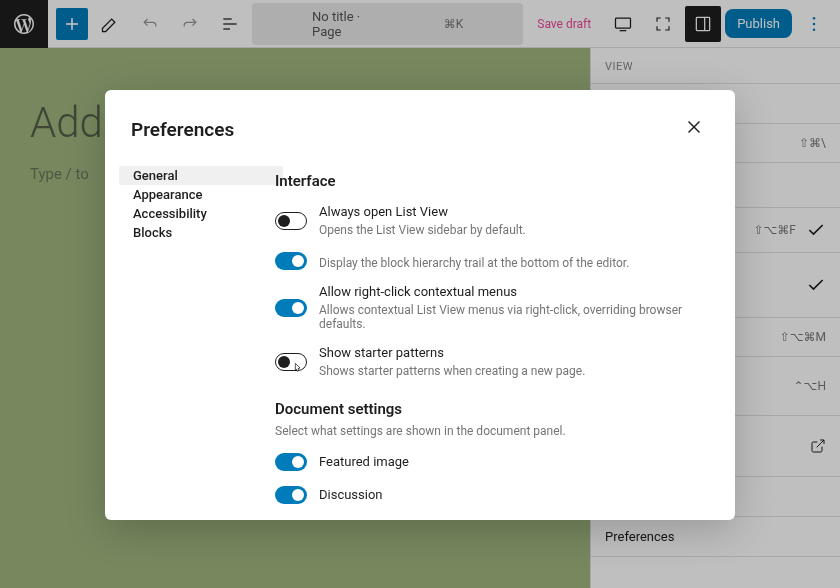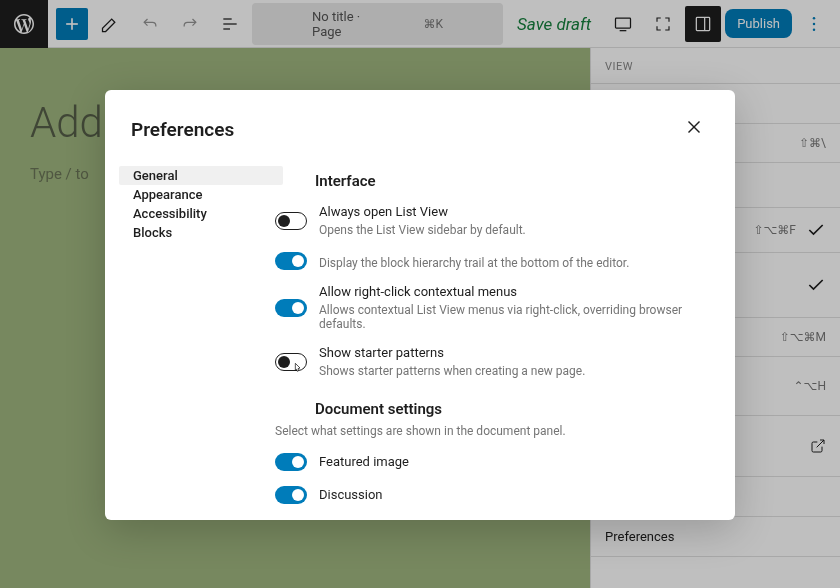--- a/index.html
+++ b/index.html
@@ -7,21 +7,21 @@
 
 .topbar { height: 48px; background: #fff; border-bottom: 1px solid #e0e0e0; display: flex; align-items: center; padding: 0 8px; gap: 4px; }
 .wp-logo { width: 48px; height: 48px; background: #1e1e1e; display: flex; align-items: center; justify-content: center; margin: 0 -8px 0 -8px; }
 .wp-logo svg { width: 24px; height: 24px; fill: #fff; }
 .add-btn { width: 32px; height: 32px; background: #007cba; color: #fff; display: flex; align-items: center; justify-content: center; border-radius: 2px; margin-left: 12px; cursor: pointer; }
 .icon-btn { width: 36px; height: 36px; display: flex; align-items: center; justify-content: center; color: #1e1e1e; cursor: pointer; }
 .icon-btn.dim { color: #949494; }
 .doc-title-wrap { flex: 1; display: flex; justify-content: center; }
 .doc-title { background: #e8e8e8; padding: 6px 60px; border-radius: 4px; font-size: 13px; color: #555; display: flex; align-items: center; gap: 60px; }
 .doc-title .kbd { font-size: 12px; color: #777; }
-.save-draft { color: #15803d; font-size: 17px; padding: 0 10px; cursor: pointer; font-style: italic; }
+.save-draft { color: #ec4899; font-size: 12px; padding: 0 10px; cursor: pointer; }
 .settings-active { width: 36px; height: 36px; background: #1e1e1e; display: flex; align-items: center; justify-content: center; border-radius: 2px; }
 .publish-btn { background: #007cba; color: #fff; padding: 7px 12px; font-size: 13px; border-radius: 8px; cursor: pointer; }
 .more-btn { width: 36px; height: 36px; display: flex; align-items: center; justify-content: center; color: #007cba; cursor: pointer; }
 
 .canvas { position: absolute; top: 48px; left: 0; width: 590px; height: 540px; background: #9fb67f; padding: 50px 30px; }
 .canvas h1 { font-size: 42px; color: #565e49; font-weight: 300; }
 .canvas p { color: #6b7558; margin-top: 18px; font-size: 15px; }
 
 .right-panel { position: absolute; top: 48px; right: 0; width: 250px; height: 540px; background: #fff; border-left: 1px solid #e0e0e0; font-size: 13px; overflow: hidden; }
 .rp-section { padding: 10px 14px; border-bottom: 1px solid #e0e0e0; }
@@ -34,21 +34,21 @@
 .overlay { position: absolute; inset: 0; background: rgba(0,0,0,0.25); }
 .modal { position: absolute; top: 90px; left: 105px; width: 630px; height: 430px; background: #fff; border-radius: 6px; box-shadow: 0 10px 40px rgba(0,0,0,0.2); display: flex; flex-direction: column; overflow: hidden; }
 .modal-header { padding: 22px 26px 14px; display: flex; justify-content: space-between; align-items: center; }
 .modal-header h2 { font-size: 19px; font-weight: 600; color: #1e1e1e; }
 .close-btn { cursor: pointer; padding: 4px; }
 .modal-body { flex: 1; display: flex; overflow: hidden; }
 .modal-nav { width: 170px; padding: 6px 0 0 14px; }
 .nav-item { padding: 2px 14px; font-size: 13px; color: #1e1e1e; cursor: pointer; border-radius: 2px; font-weight: 500; width: 164px; }
 .nav-item.active { background: #f0f0f0; }
 .modal-content { flex: 1; padding: 6px 26px 20px 0; overflow-y: auto; }
-.section-title { font-size: 15px; font-weight: 600; color: #1e1e1e; margin-bottom: 14px; margin-top: 6px; margin-left: 40px; }
+.section-title { font-size: 15px; font-weight: 600; color: #1e1e1e; margin-bottom: 14px; margin-top: 6px; }
 .section-desc { font-size: 12px; color: #757575; margin-bottom: 14px; margin-top: -8px; }
 .pref-row { display: flex; align-items: center; gap: 12px; margin-bottom: 14px; }
 .toggle { width: 32px; height: 18px; border-radius: 9px; position: relative; flex-shrink: 0; cursor: pointer; margin-top: 1px; }
 .toggle.on { background: #007cba; }
 .toggle.off { background: #fff; border: 1.5px solid #1e1e1e; }
 .toggle .knob { width: 12px; height: 12px; border-radius: 50%; position: absolute; top: 50%; transform: translateY(-50%); }
 .toggle.on .knob { background: #fff; right: 3px; }
 .toggle.off .knob { background: #1e1e1e; left: 2px; }
 .pref-text .label { font-size: 13px; color: #1e1e1e; }
 .pref-text .hint { font-size: 12px; color: #757575; margin-top: 4px; }

